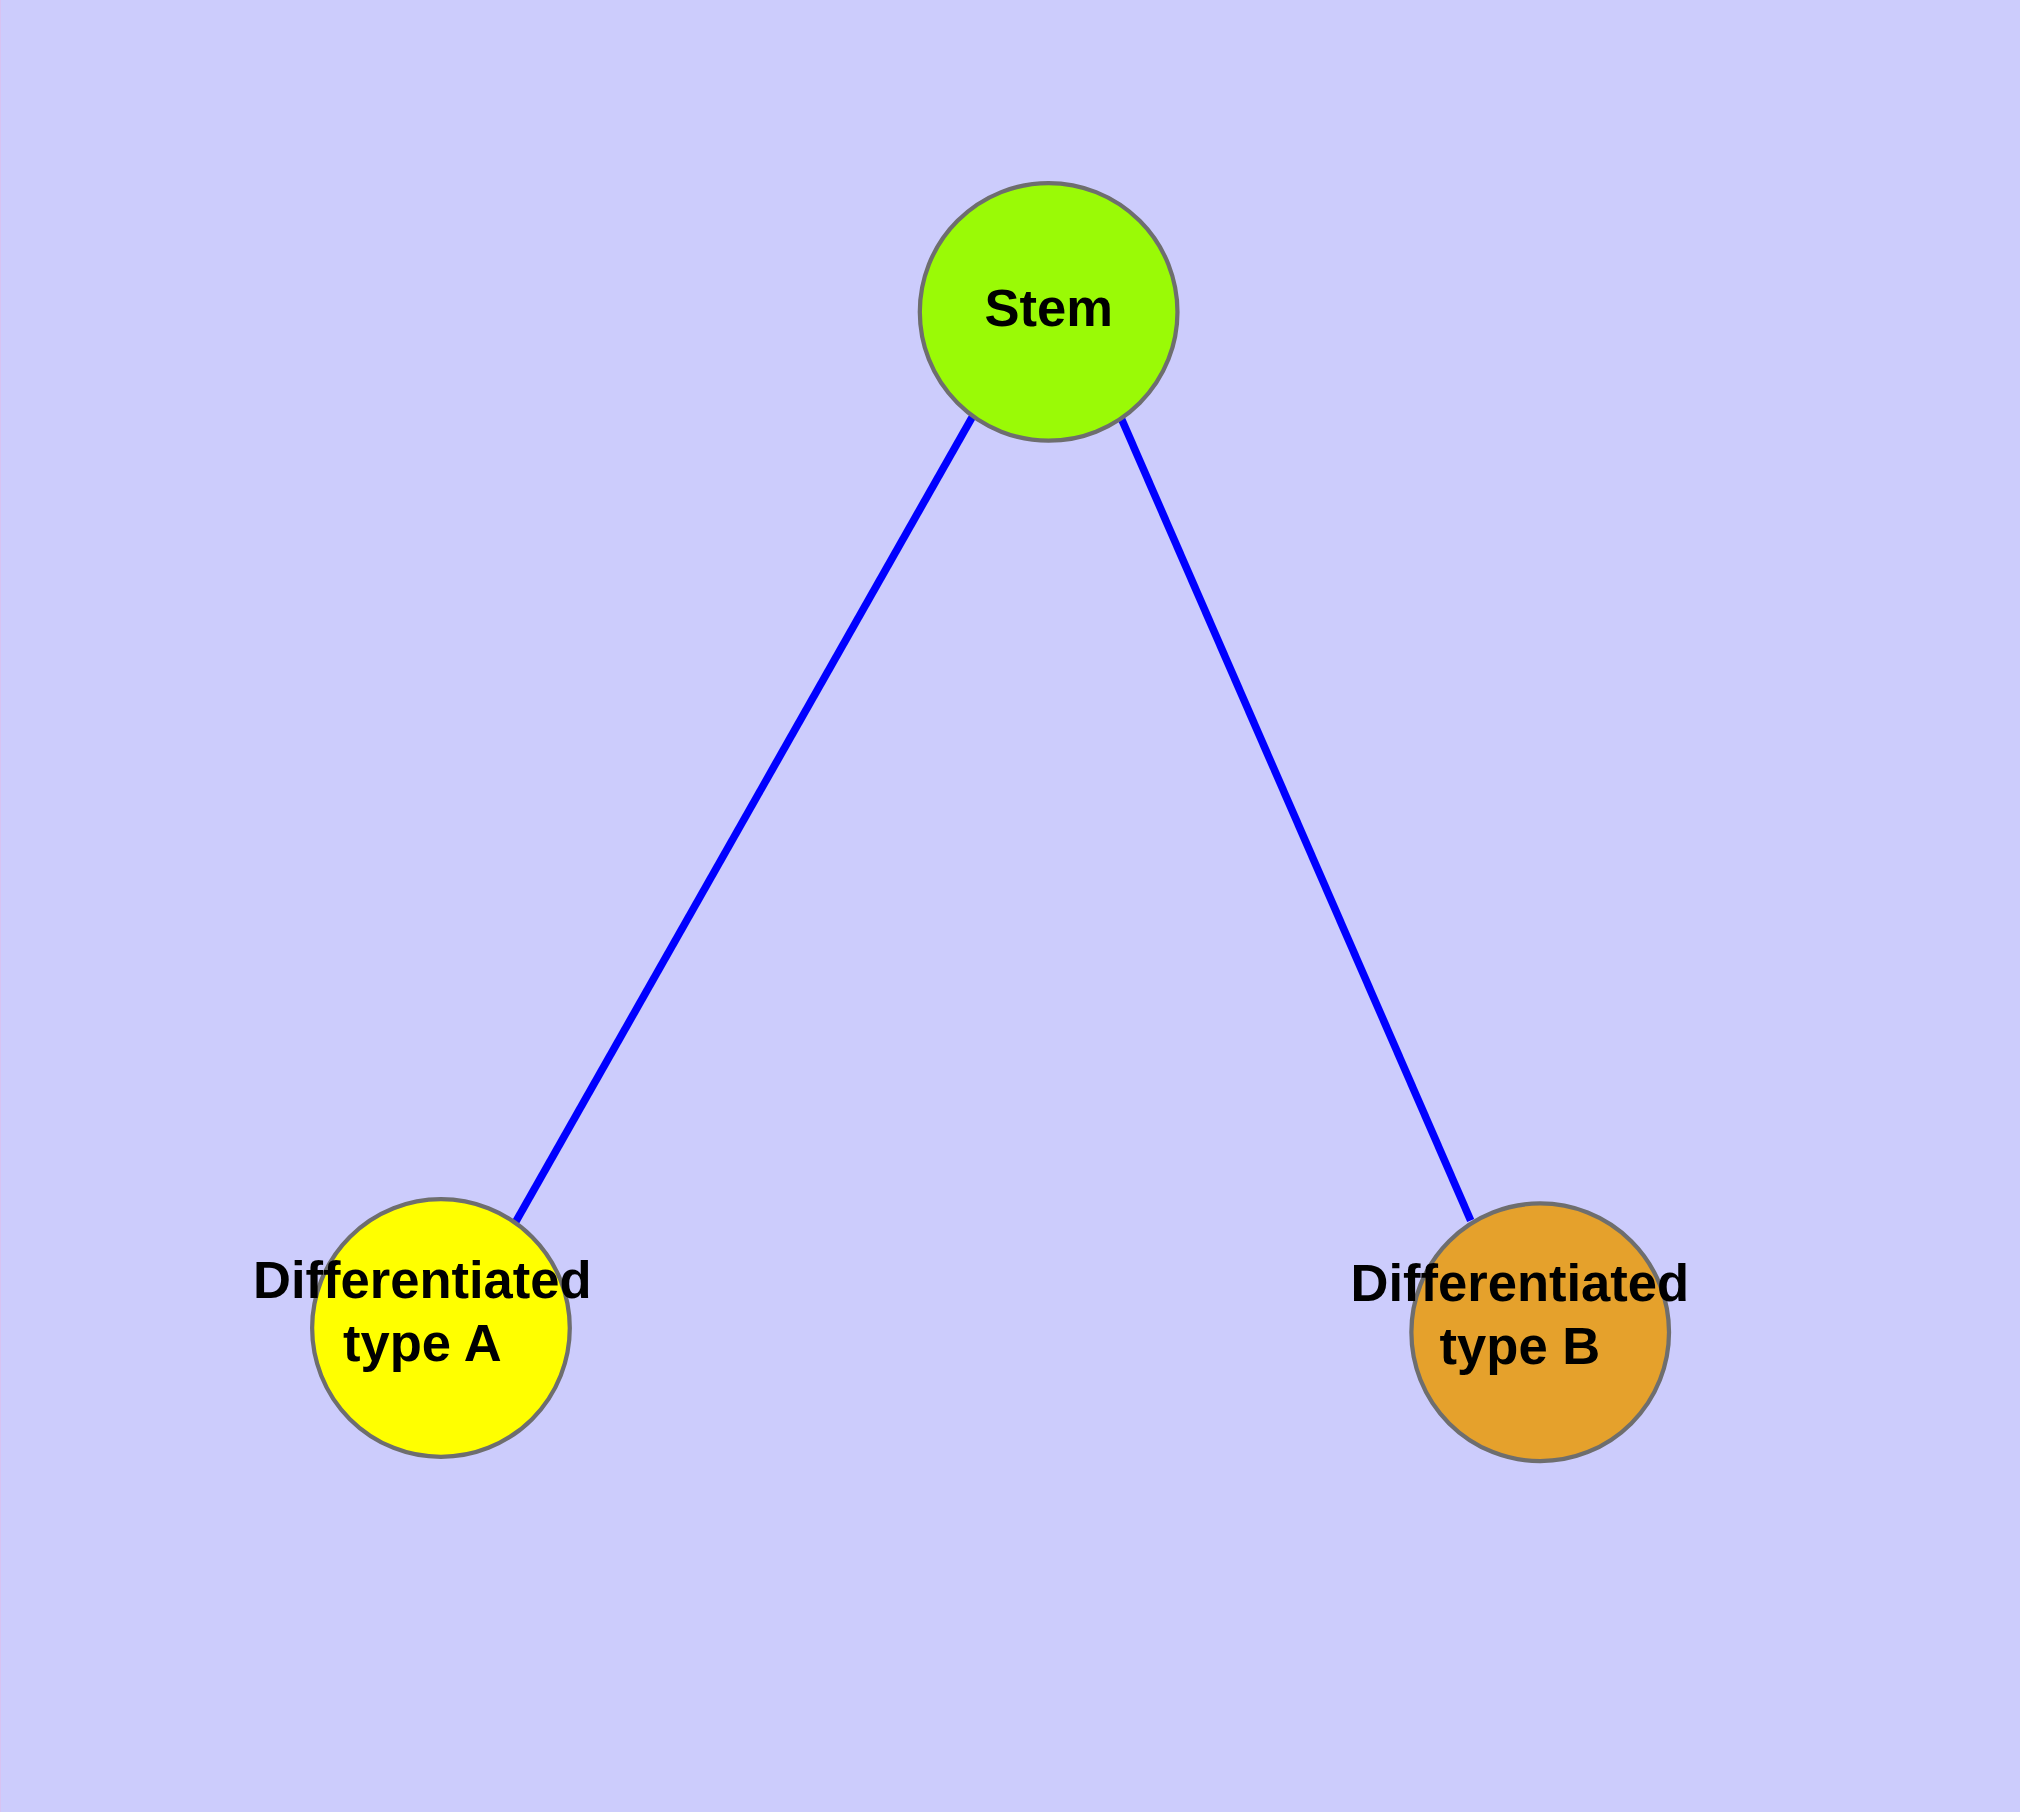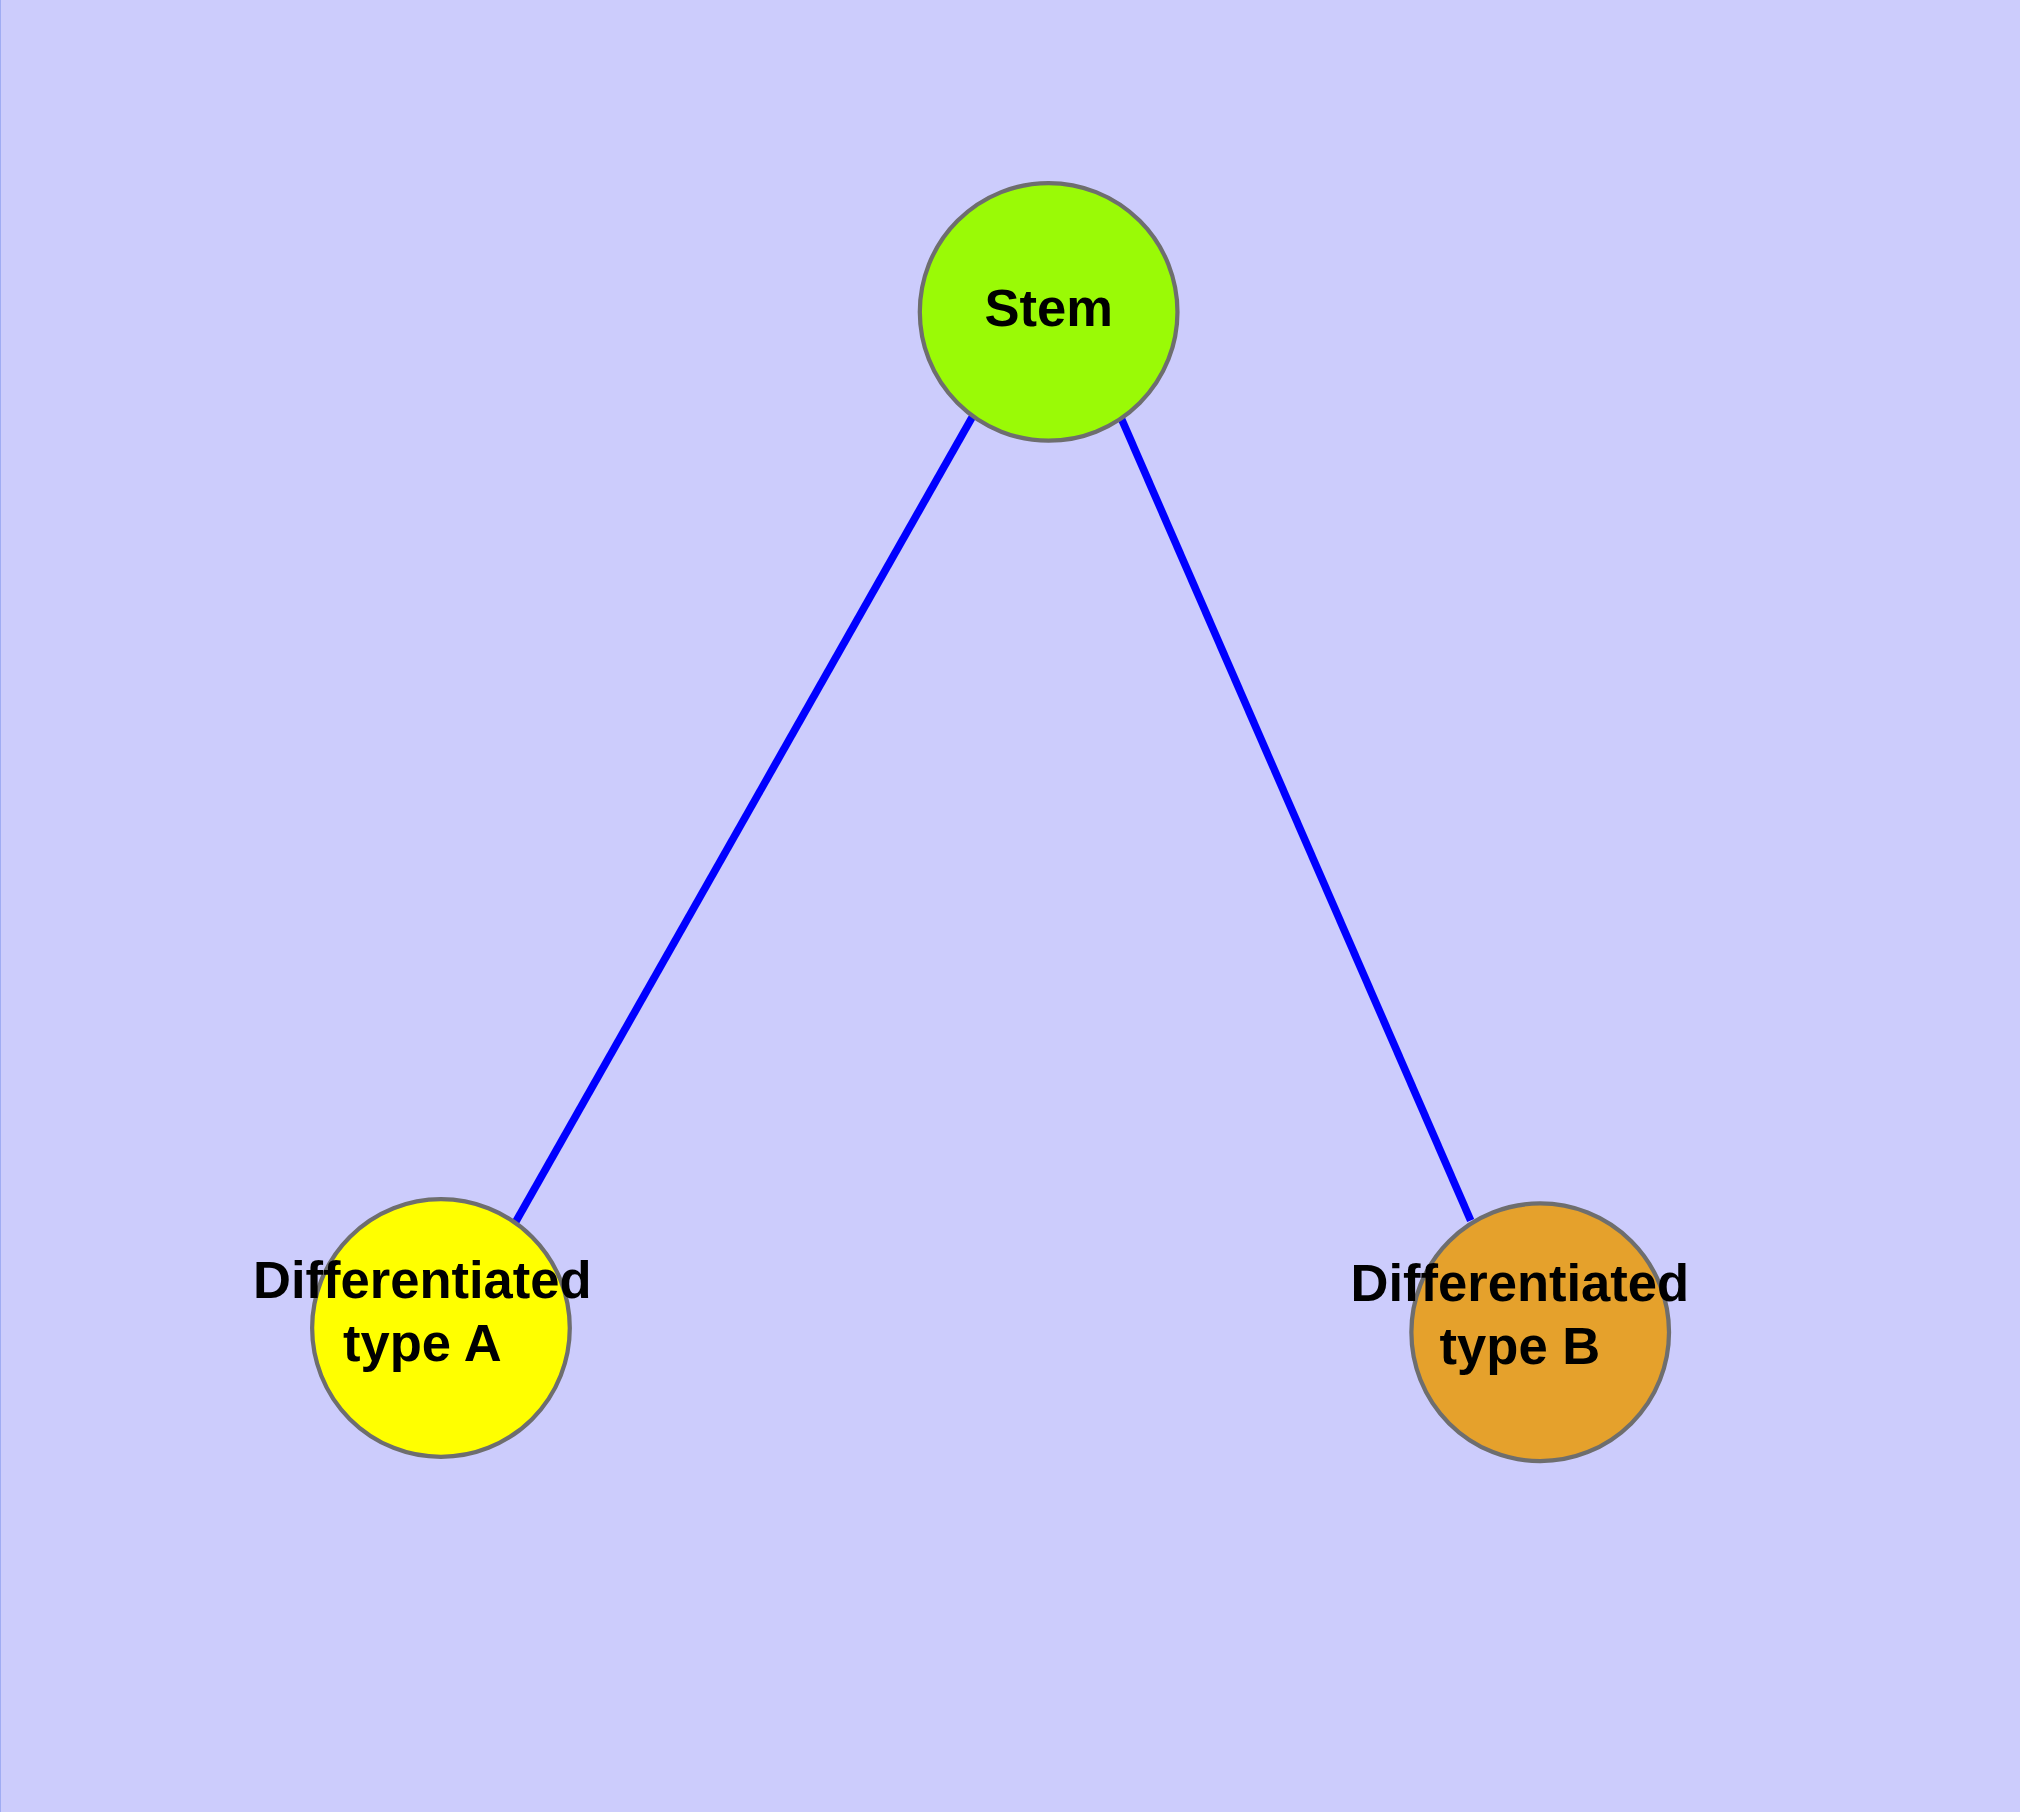--- a/index.html
+++ b/index.html
@@ -31,21 +31,21 @@
     font-weight: bold;
     fill: #000000;
     text-anchor: middle;
     dominant-baseline: middle;
     paint-order: normal;
   }
 </style>
 </head>
 <body>
 
-<div id="canvas" style="width: 2021px; height: 1812px; background: #1d4ed8;">
+<div id="canvas" style="width: 2021px; height: 1812px; background: #f9a8d4;">
   <svg id="graph-svg" viewBox="0 0 2384 2138" preserveAspectRatio="xMidYMid meet" xmlns="http://www.w3.org/2000/svg" style="width: 2021px; height: 1812px;">
 
     <rect id="bg-rect" x="0" y="0" width="2384" height="2138" fill="#ccccfc"></rect>
 
     <g id="edges-layer">
         <line x1="1148" y1="490" x2="608" y2="1442" stroke="#0000ff" stroke-width="9" stroke-linecap="butt"></line>
         <line x1="1322" y1="492" x2="1735" y2="1440" stroke="#0000ff" stroke-width="9" stroke-linecap="butt"></line>
       </g>
     <g id="nodes-layer">
         <circle cx="1237" cy="368" r="152" fill="#9afa06" stroke="#6e6e6e" stroke-width="5"></circle>

